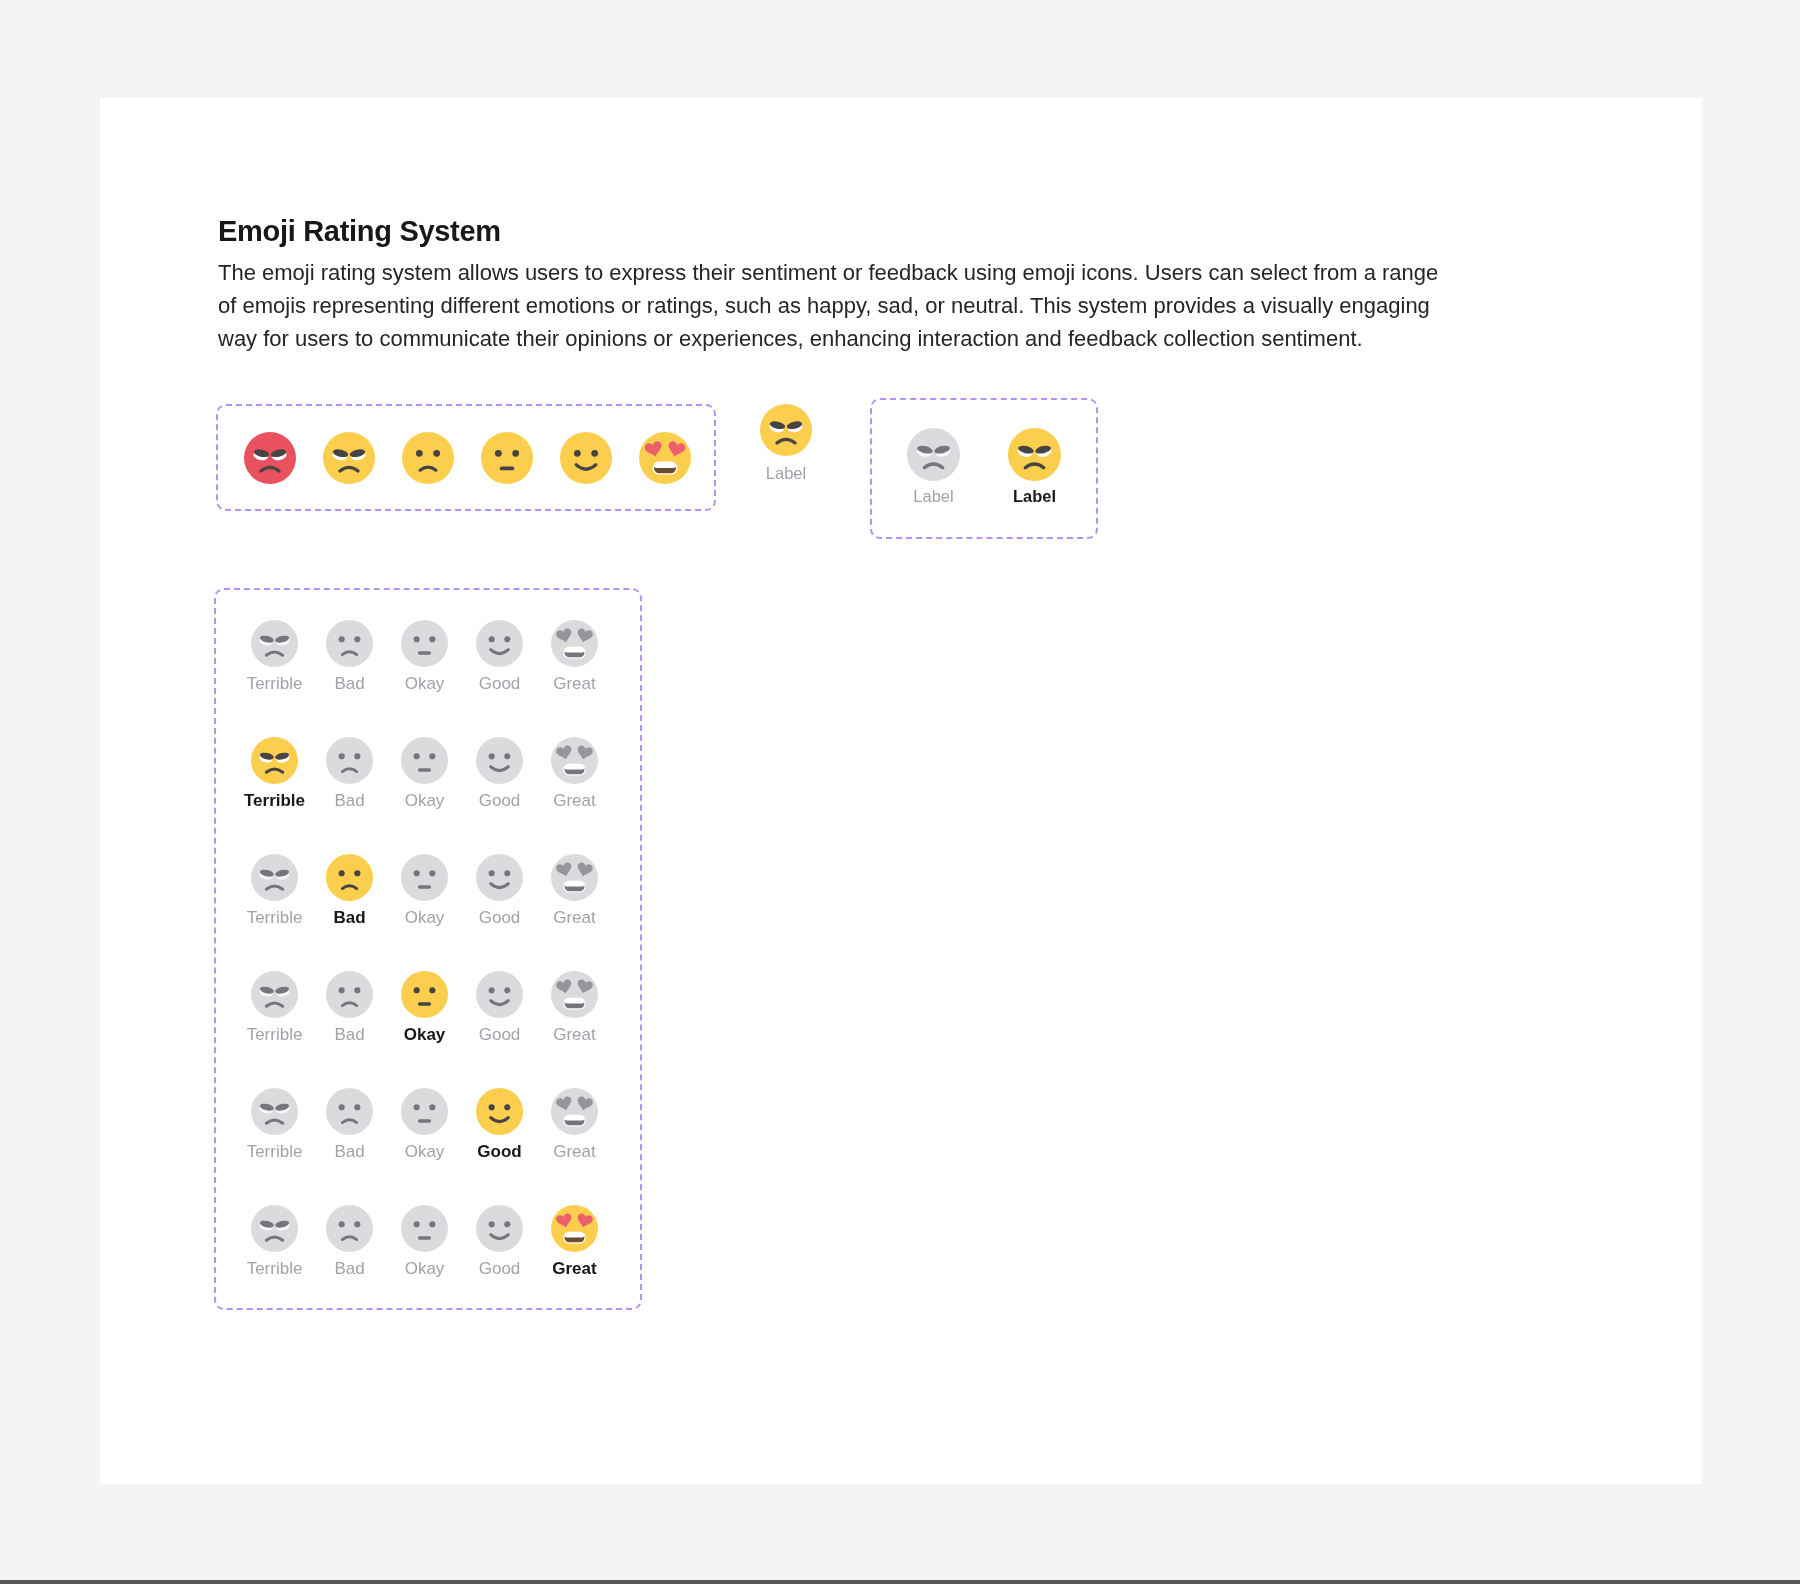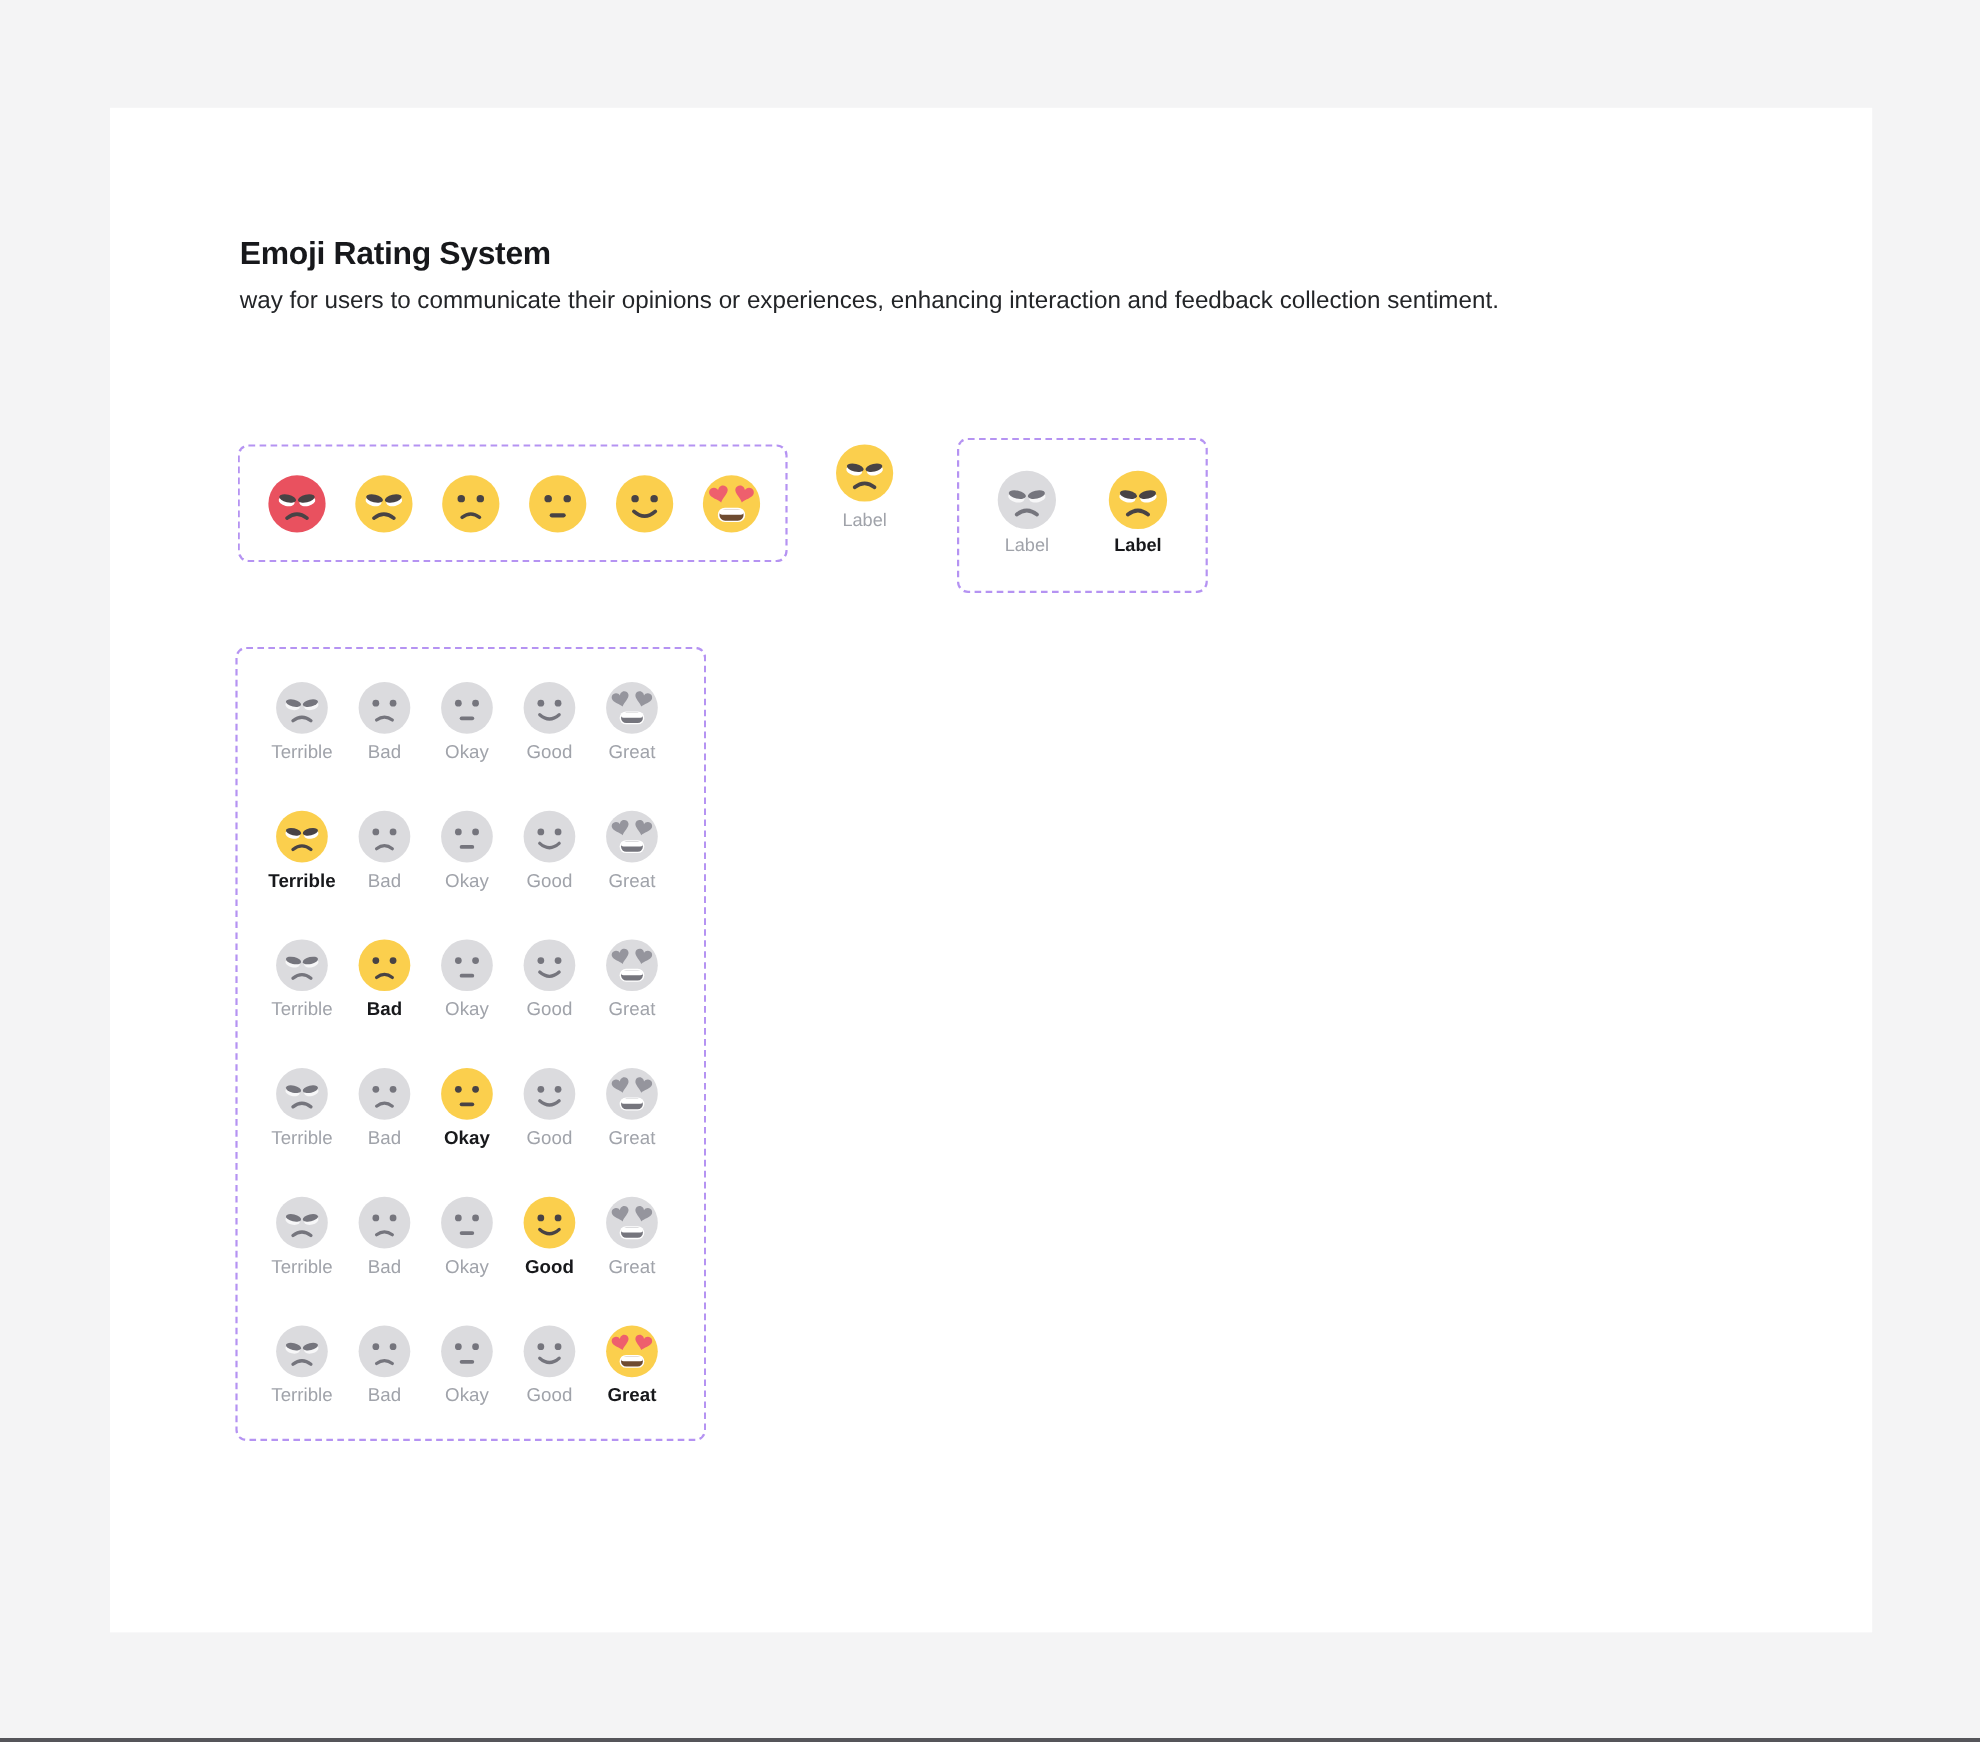--- a/index.html
+++ b/index.html
@@ -58,20 +58,22 @@
   }
 </style>
 </head>
 <body>
 
 <div class="card">
 
   <h1 class="page-title">Emoji Rating System</h1>
 
   <div class="desc">
+    <div>The emoji rating system allows users to express their sentiment or feedback using emoji icons. Users can select from a range</div>
+    <div>of emojis representing different emotions or ratings, such as happy, sad, or neutral. This system provides a visually engaging</div>
     <div>way for users to communicate their opinions or experiences, enhancing interaction and feedback collection sentiment.</div>
   </div>
 
   <div class="dashed-box strip-box">
       <div class="emoji">
         <svg width="52" height="52" viewBox="0 0 72 72">
           <circle cx="36" cy="36" r="36" fill="#e9515f"></circle>
           <g transform="rotate(13 23 33)">
             <ellipse cx="23" cy="33" rx="10.2" ry="5.9" fill="#ffffff"></ellipse>
             <ellipse cx="23.4" cy="29.2" rx="10.8" ry="4.9" fill="#484345"></ellipse>

